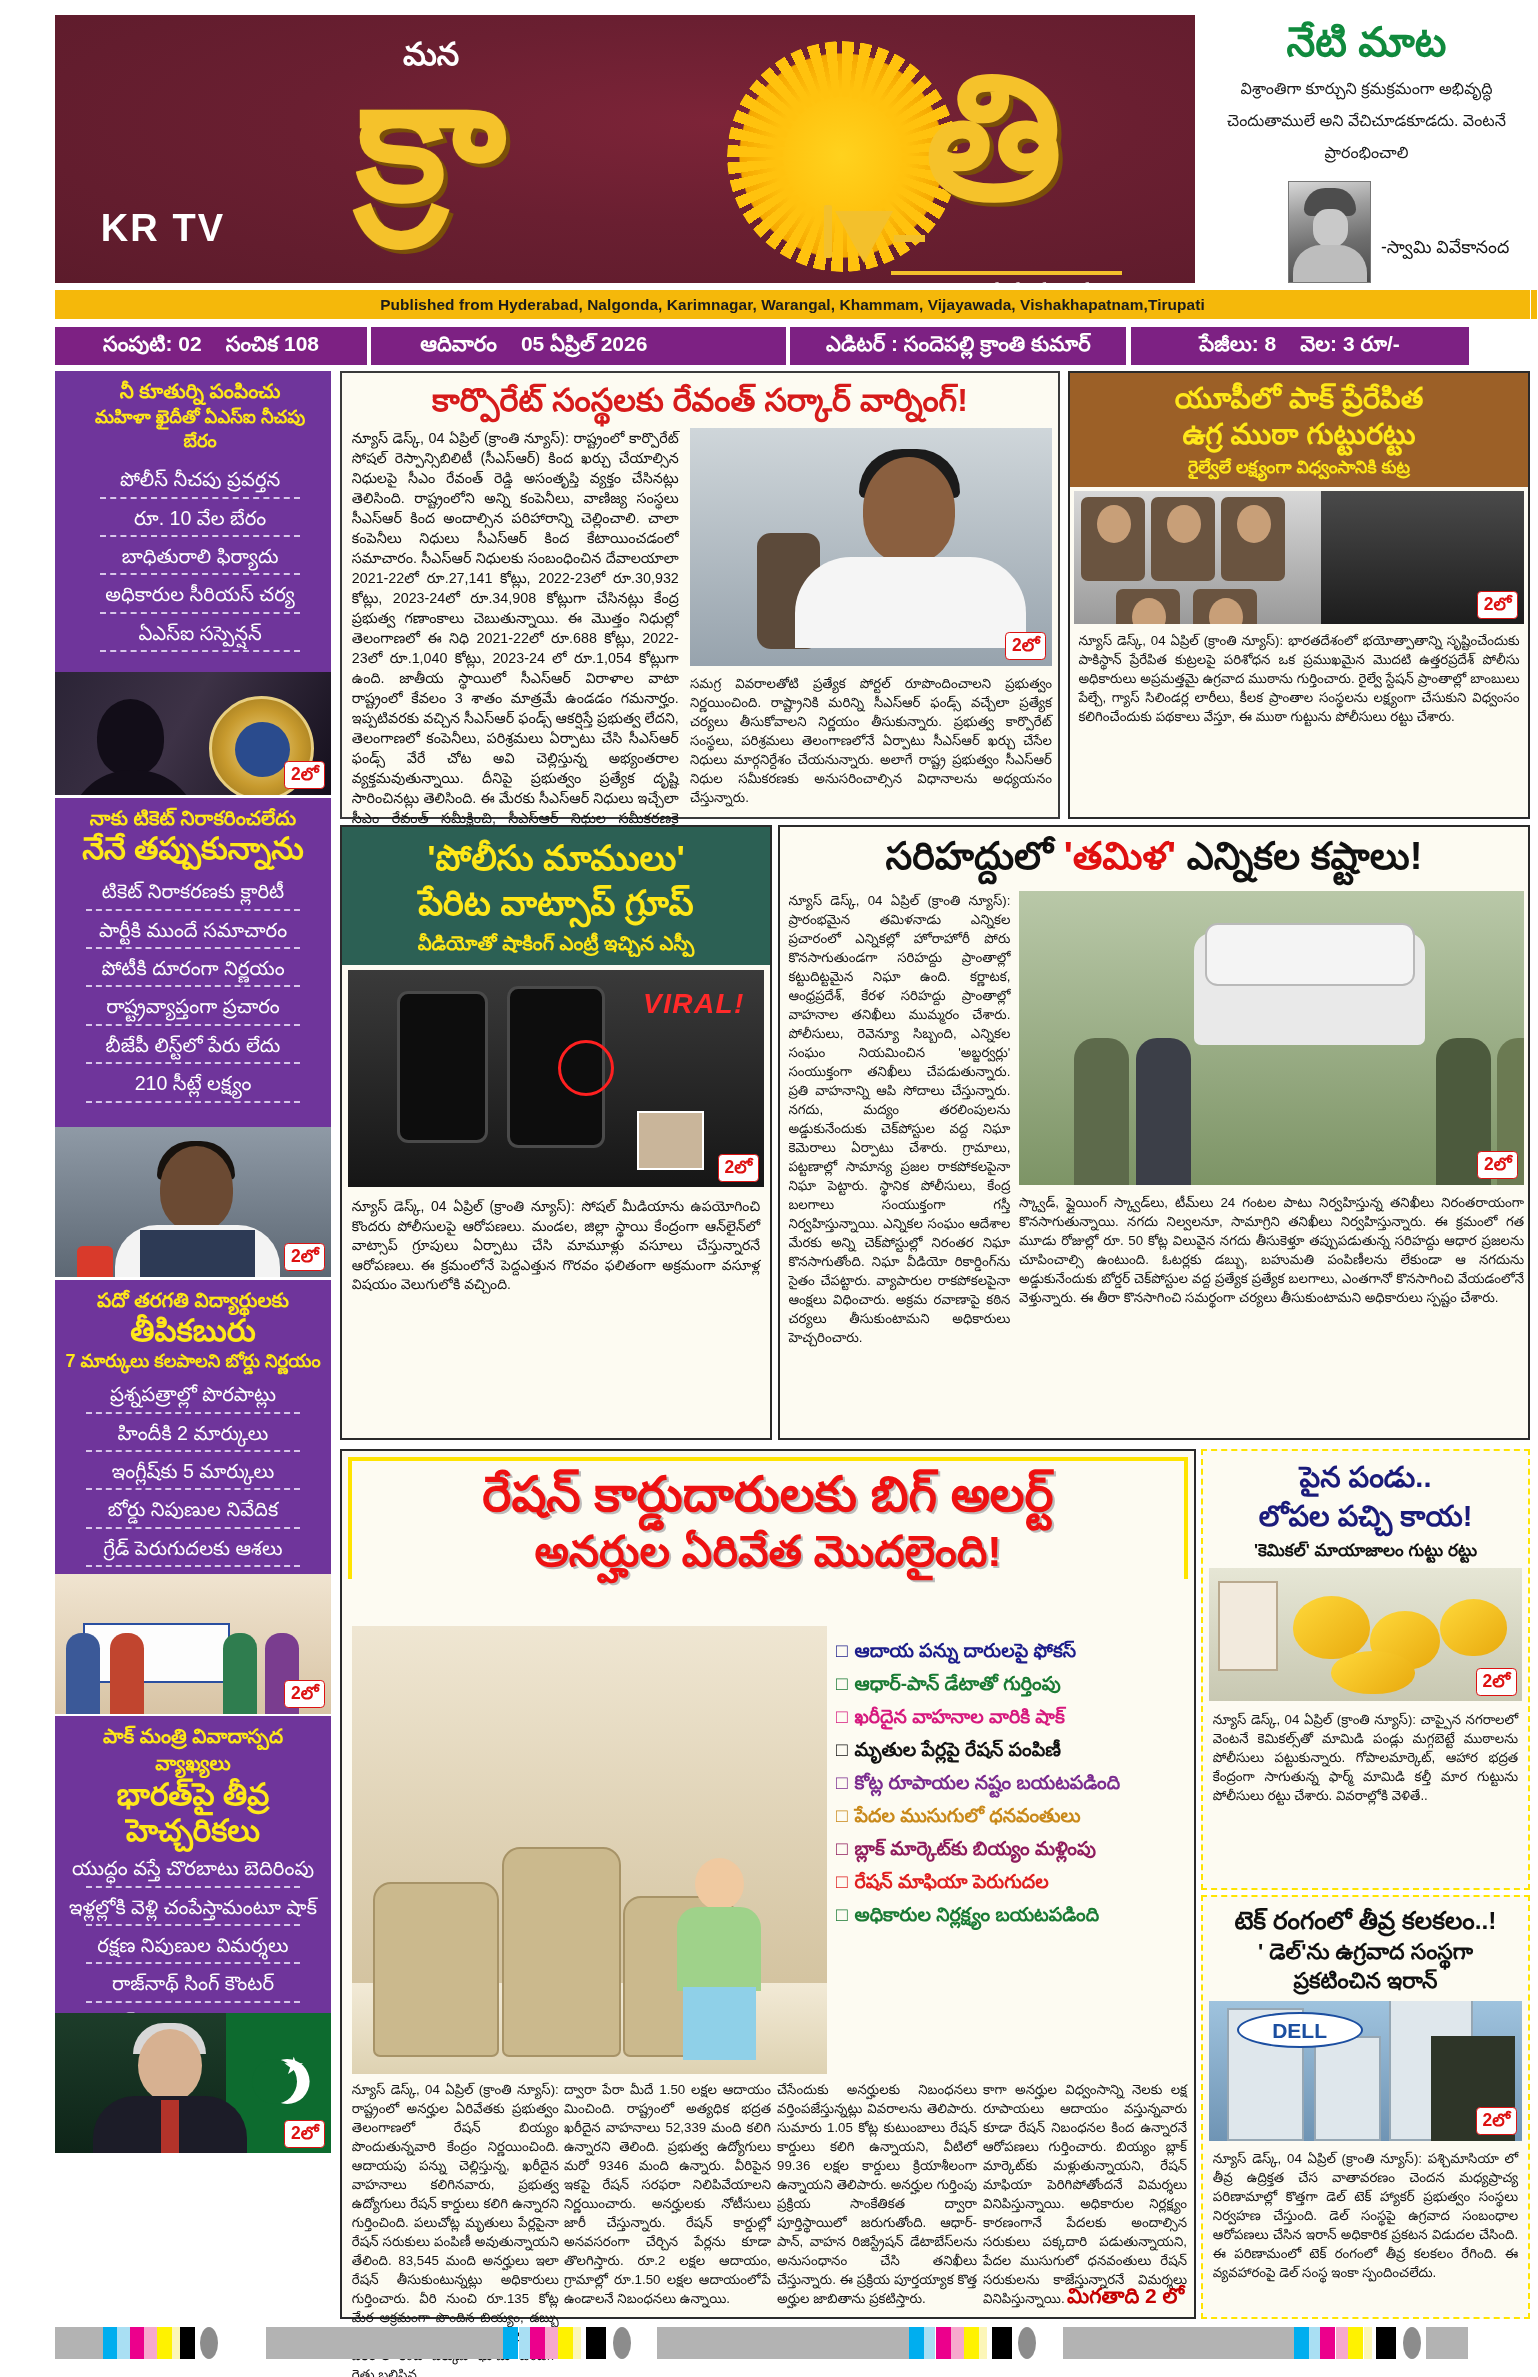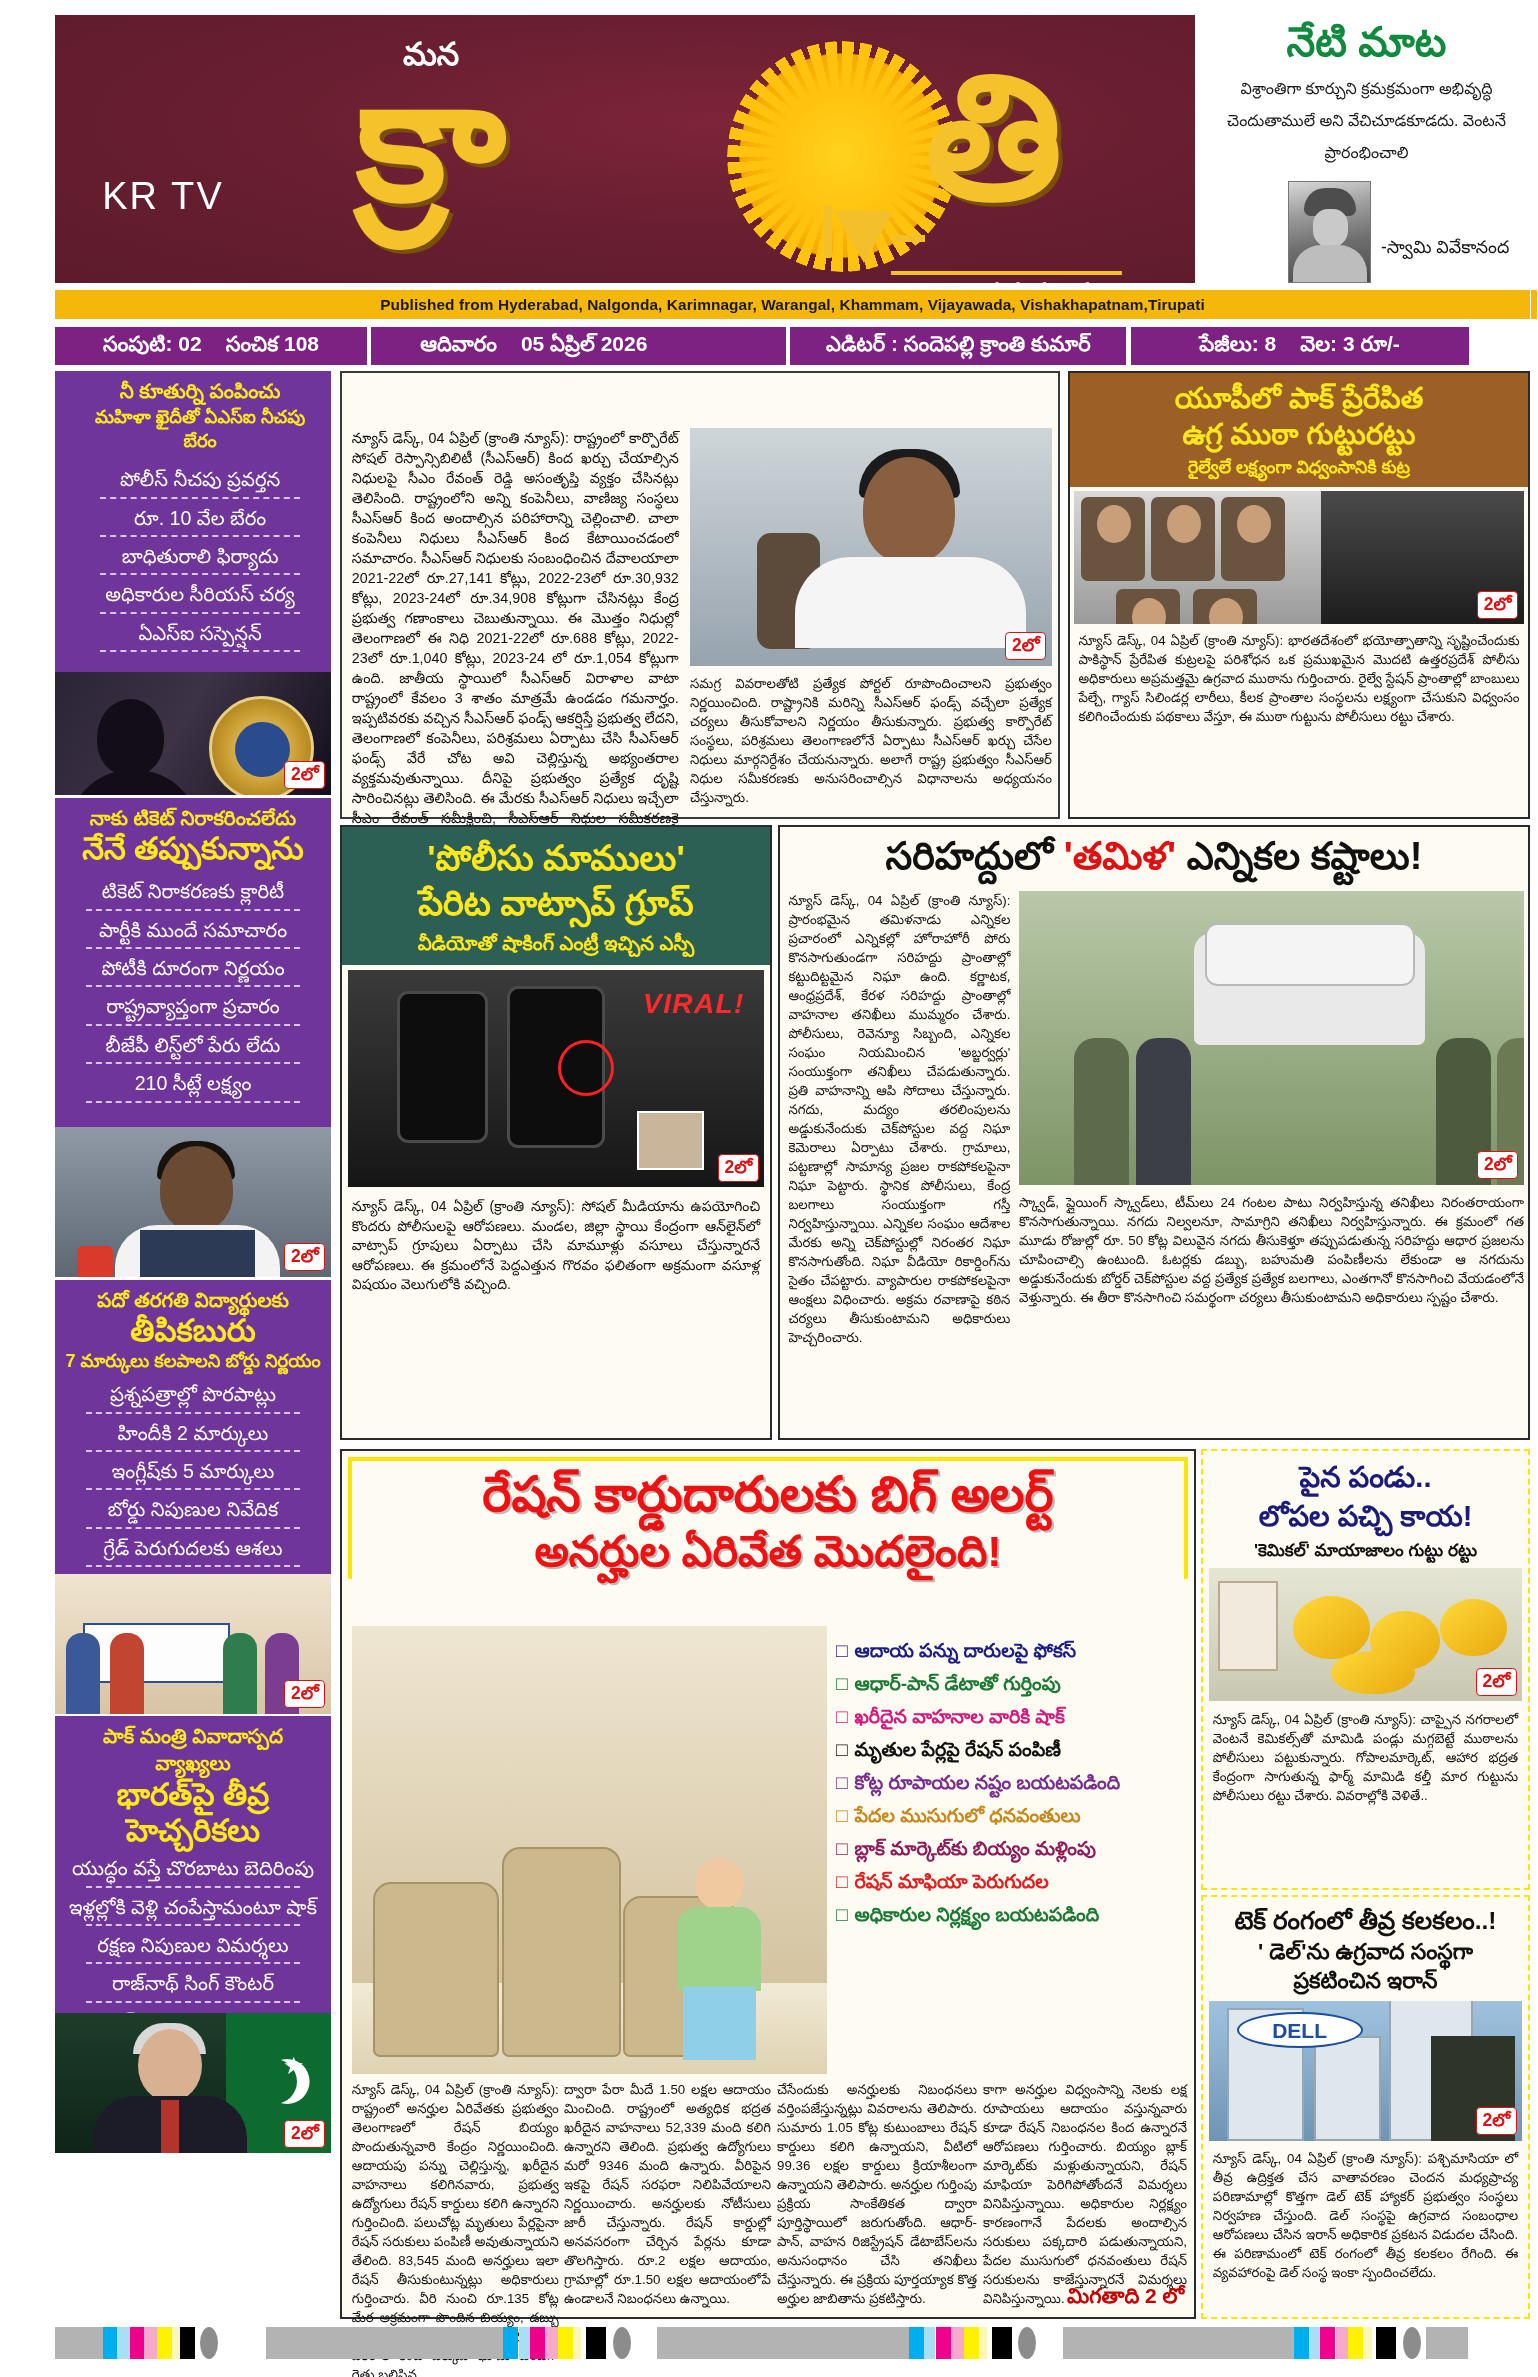--- a/index.html
+++ b/index.html
@@ -24,22 +24,22 @@
     border:7.7px solid #f2c04a; border-radius:50%;
     background:transparent;
   }
   .kr-letters {
     position:absolute; left:42px; top:34px; width:126px; height:112px;
     font-family:"Liberation Serif", serif; font-size:98px; font-weight:700;
     color:#f6cf63; letter-spacing:-7px; line-height:105px;
     text-shadow: 2.1px 2.1px 0 #8a6a18;
   }
   .krtv-text {
-    position:absolute; left:17px; top:160px; width:182px;
-    text-align:center; color:#fff; font-size:38px; font-weight:400;
+    position:absolute; left:17px; top:192px; width:182px;
+    text-align:center; color:#fff; font-size:38px; font-weight:700;
     letter-spacing:2.1px;
   }
   .mana-word {
     position:absolute; left:348px; top:21px;
     font-size:32px; color:#fff; font-weight:700;
   }
   .kranthi-word {
     position:absolute; left:301px; top:38px;
     font-size:173px; font-weight:700; line-height:173px;
     color:#f5c22b;
@@ -406,20 +406,21 @@
         <div class="hair"></div>
         <div class="head"></div>
         <div class="suit"></div>
         <div class="tie"></div>
       </div>
       <div class="logo2lo">2లో</div>
     </div>
   </div>
 
   <div style="position:absolute; left:340px; top:371px; width:720px; height:448px; border:2.1px solid #3a3a3a; background:#fdfbf2;">
+    <div class="red-head" style="font-size:32px; line-height:41px; padding:7px 5.6px 2.8px 5.6px;">కార్పొరేట్ సంస్థలకు రేవంత్ సర్కార్ వార్నింగ్!</div>
     <div style="position:absolute; left:9.8px; top:55px; width:327px; height:350px;">
       <div class="body-txt">న్యూస్ డెస్క్, 04 ఏప్రిల్ (క్రాంతి న్యూస్): రాష్ట్రంలో కార్పొరేట్ సోషల్ రెస్పాన్సిబిలిటీ (సీఎస్ఆర్) కింద ఖర్చు చేయాల్సిన నిధులపై సీఎం రేవంత్ రెడ్డి అసంతృప్తి వ్యక్తం చేసినట్లు తెలిసింది. రాష్ట్రంలోని అన్ని కంపెనీలు, వాణిజ్య సంస్థలు సీఎస్ఆర్ కింద అందాల్సిన పరిహారాన్ని చెల్లించాలి. చాలా కంపెనీలు నిధులు సీఎస్ఆర్ కింద కేటాయించడంలో సమాచారం. సీఎస్ఆర్ నిధులకు సంబంధించిన దేవాలయాలా 2021-22లో రూ.27,141 కోట్లు, 2022-23లో రూ.30,932 కోట్లు, 2023-24లో రూ.34,908 కోట్లుగా చేసినట్లు కేంద్ర ప్రభుత్వ గణాంకాలు చెబుతున్నాయి. ఈ మొత్తం నిధుల్లో తెలంగాణలో ఈ నిధి 2021-22లో రూ.688 కోట్లు, 2022-23లో రూ.1,040 కోట్లు, 2023-24 లో రూ.1,054 కోట్లుగా ఉంది. జాతీయ స్థాయిలో సీఎస్ఆర్ విరాళాల వాటా రాష్ట్రంలో కేవలం 3 శాతం మాత్రమే ఉండడం గమనార్హం. ఇప్పటివరకు వచ్చిన సీఎస్ఆర్ ఫండ్స్ ఆకర్షిస్తే ప్రభుత్వ లేదని, తెలంగాణలో కంపెనీలు, పరిశ్రమలు ఏర్పాటు చేసి సీఎస్ఆర్ ఫండ్స్ వేరే చోట అవి చెల్లిస్తున్న అభ్యంతరాల వ్యక్తమవుతున్నాయి. దీనిపై ప్రభుత్వం ప్రత్యేక దృష్టి సారించినట్లు తెలిసింది. ఈ మేరకు సీఎస్ఆర్ నిధులు ఇచ్చేలా సీఎం రేవంత్ సమీక్షించి, సీఎస్ఆర్ నిధుల సమీకరణకై పూనుకున్నారు.</div>
     </div>
     <div class="photo" style="position:absolute; left:348px; top:55px; width:362px; height:238px;">
       <div class="ph-revanth">
         <div class="wall"></div>
         <div class="chairback"></div>
         <div class="hair"></div>
         <div class="head"></div>
         <div class="shirt"></div>

